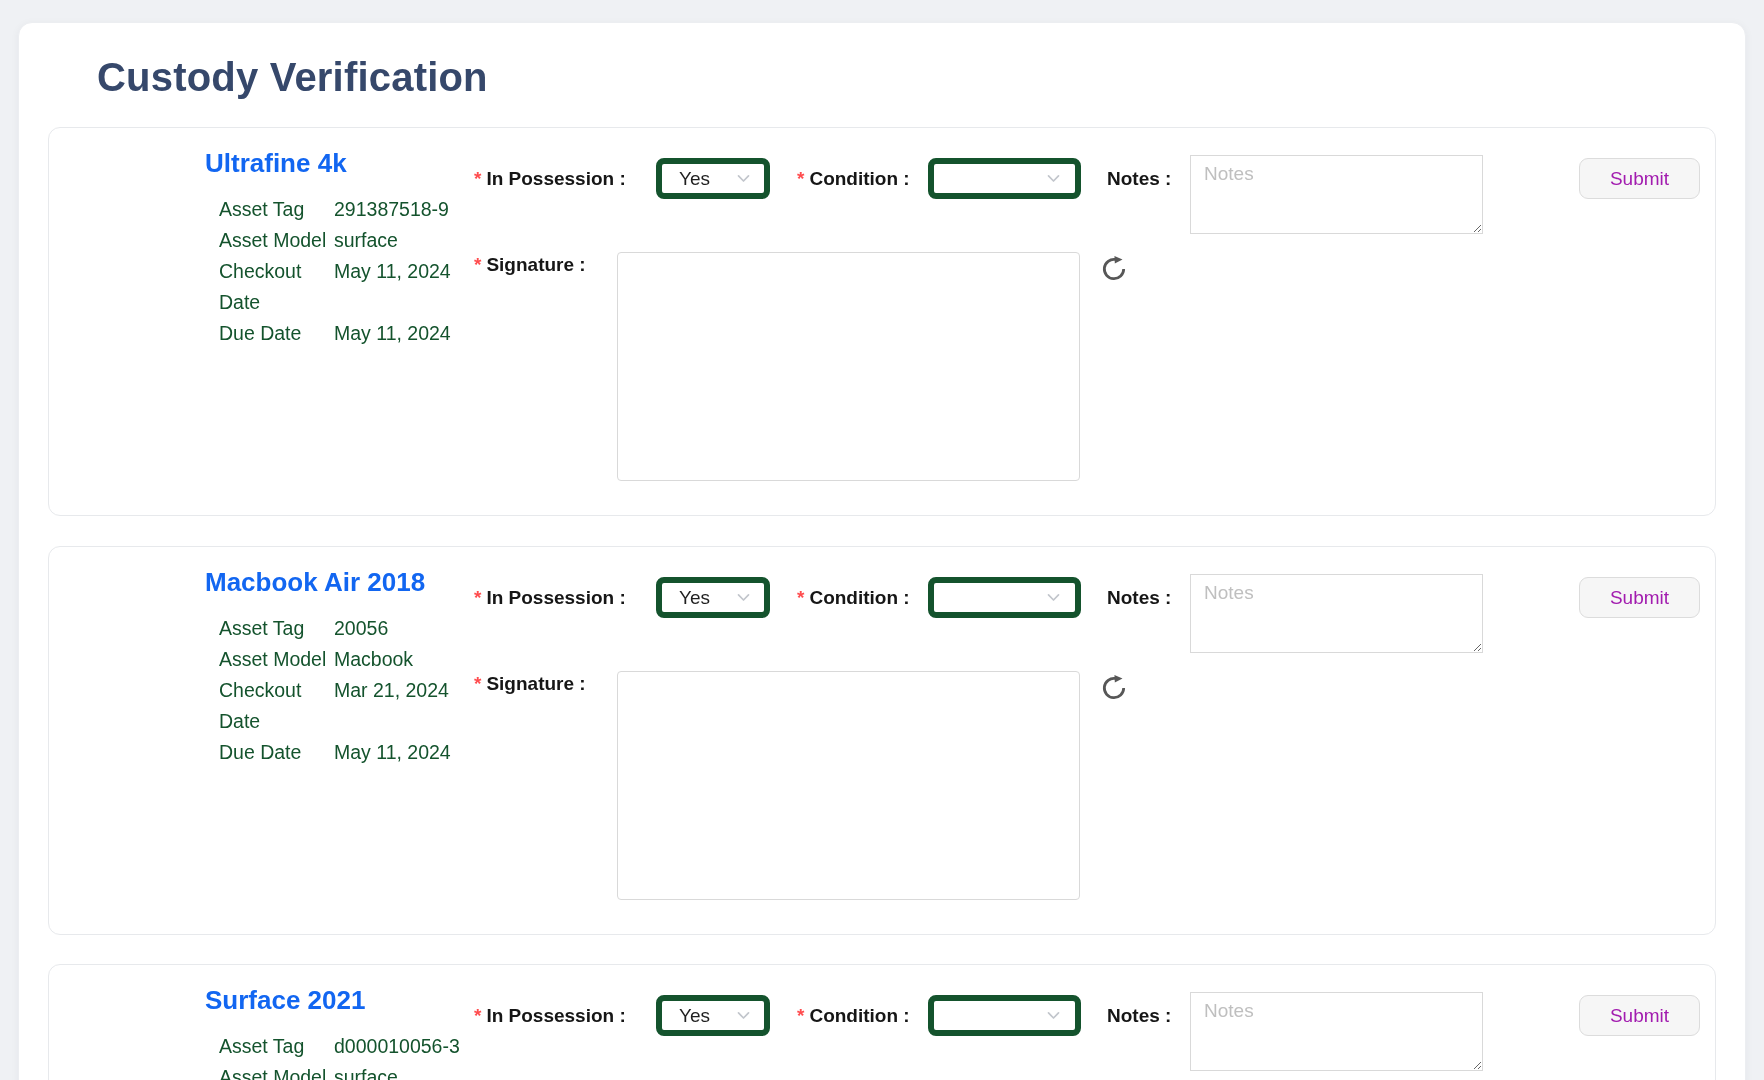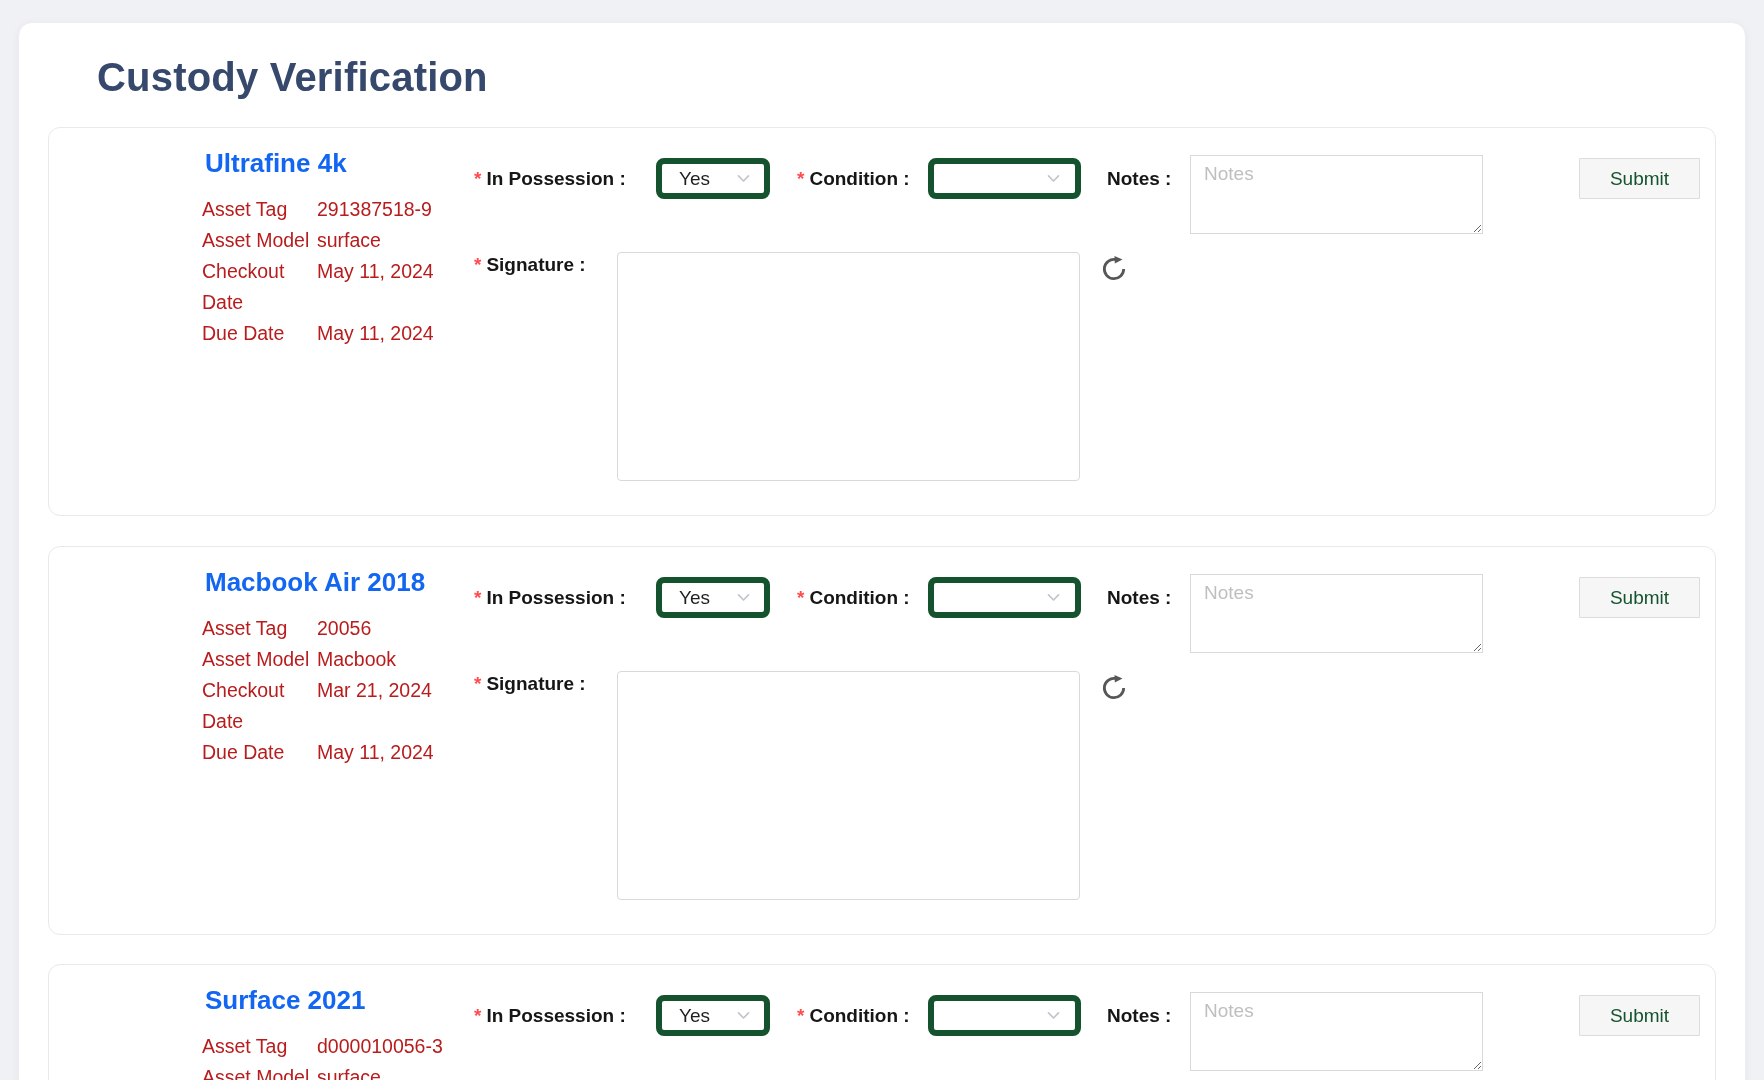--- a/index.html
+++ b/index.html
@@ -26,23 +26,23 @@
   }
   .card.c0 { top:104px; }
   .card.c1 { top:523px; }
   .card.c2 { top:941px; }
   .card-title {
     position:absolute; left:156px; top:20px;
     font-size:26px; font-weight:700; color:#1266f1;
     text-decoration:none; cursor:pointer; display:inline-block;
   }
   .info {
-    position:absolute; left:153px; top:66px;
+    position:absolute; left:170px; top:66px;
     display:grid; grid-template-columns:115px auto;
-    font-size:19.5px; line-height:31px; color:#b91c1c;
+    font-size:19.5px; line-height:31px; color:#14532d;
   }
   .info-label { padding-right:6px; }
   .fi {
     position:absolute; top:30px; height:41px;
     display:flex; align-items:center;
     font-size:19px; font-weight:700; color:#161616; white-space:nowrap;
   }
   .fi .req { color:#ff4d4f; margin-right:5px; font-weight:700; }
   .fi-possession { left:425px; }
   .fi-condition  { left:748px; }
@@ -60,21 +60,21 @@
   .notes {
     position:absolute; left:1141px; top:27px; width:293px; height:79px;
     box-sizing:border-box; border:1px solid #d9d9d9; border-radius:0;
     padding:7px 13px; font-size:19px; font-family:inherit; color:#1f1f1f;
     resize:both; outline:none;
   }
   .notes::placeholder { color:#bfbfbf; }
   .submit {
     position:absolute; left:1530px; top:30px; width:121px; height:41px;
     box-sizing:border-box; background:#f6f6f6; border:1px solid #dcdcdc;
-    border-radius:1px; font-size:19px; font-family:inherit; color:#14532d;
+    border-radius:9px; font-size:19px; font-family:inherit; color:#a21caf;
   }
   .sigpad {
     position:absolute; left:568px; top:124px; width:463px; height:229px;
     box-sizing:border-box; border:1px solid #d9d9d9; border-radius:4px;
     background:#fff; cursor:crosshair;
   }
   .refresh {
     position:absolute; left:1050px; top:127px; width:30px; height:30px;
     background:none; border:none; padding:0; cursor:pointer;
   }

